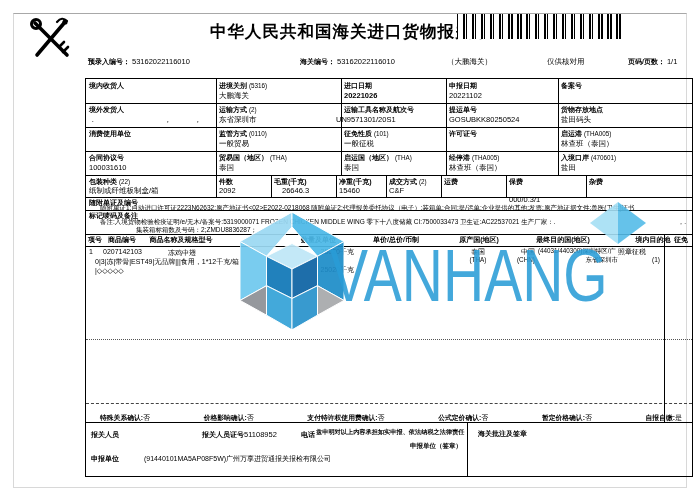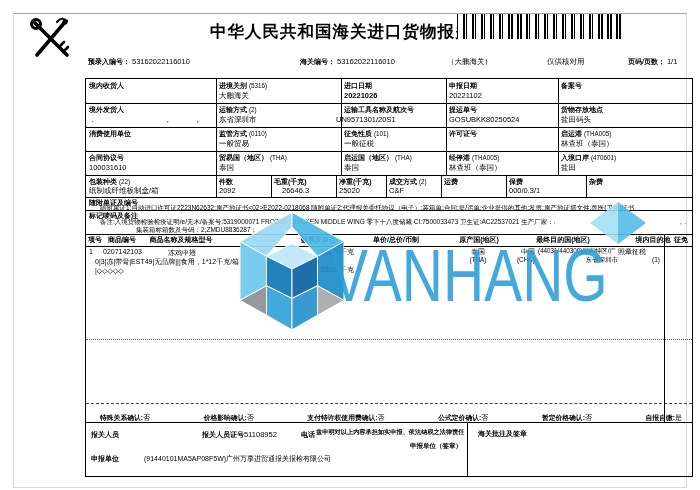--- a/index.html
+++ b/index.html
@@ -167,29 +167,29 @@
     <div class="abs lab" style="left:3px;top:98px;">
       <span class="lb">包装种类</span>
       <span class="cd">(22)</span>
     </div>
     <span class="abs vl" style="left:3px;top:107px;">纸制或纤维板制盒/箱</span>
     <span class="abs lb" style="left:133px;top:98px;">件数</span>
     <span class="abs vl" style="left:133px;top:107px;">2092</span>
     <span class="abs lb" style="left:188px;top:98px;">毛重(千克)</span>
     <span class="abs vl" style="left:196px;top:107px;">26646.3</span>
     <span class="abs lb" style="left:253px;top:98px;">净重(千克)</span>
-    <span class="abs vl" style="left:253px;top:107px;">25020</span>
+    <span class="abs vl" style="left:253px;top:107px;">15460</span>
     <div class="abs lab" style="left:303px;top:98px;">
       <span class="lb">成交方式</span>
       <span class="cd">(2)</span>
     </div>
     <span class="abs vl" style="left:303px;top:107px;">C&amp;F</span>
     <span class="abs lb" style="left:358px;top:98px;">运费</span>
     <span class="abs lb" style="left:423px;top:98px;">保费</span>
-    <span class="abs vl" style="left:423px;top:107px;">000/0.3/1</span>
+    <span class="abs vl" style="left:423px;top:116px;">000/0.3/1</span>
     <span class="abs lb" style="left:503px;top:98px;">杂费</span>
 
     <span class="abs lb" style="left:3px;top:119px;">随附单证及编号</span>
     <span class="abs sm" style="left:14px;top:124.5px;max-width:590px;overflow:hidden;">随附单证1:自动进口许可证2223N62632;原产地证书&lt;02&gt;E2022-0218068 随附单证2:代理报关委托协议（电子）;装箱单;合同;提/运单;企业提供的其他;发票;原产地证据文件;兽医(卫生)证书</span>
 
     <span class="abs lb" style="left:3px;top:132px;">标记唛码及备注</span>
     <div class="abs" style="left:14px;top:139px;width:586px;display:flex;justify-content:space-between;">
       <span class="sm">备注:入境货物检验检疫证明/e/无木/备案号:5319000071 FROZEN CHICKEN MIDDLE WING 零下十八度储藏 CI:7500033473 卫生证:AC22537021 生产厂家：.</span>
       <span class="sm">，.</span>
     </div>

